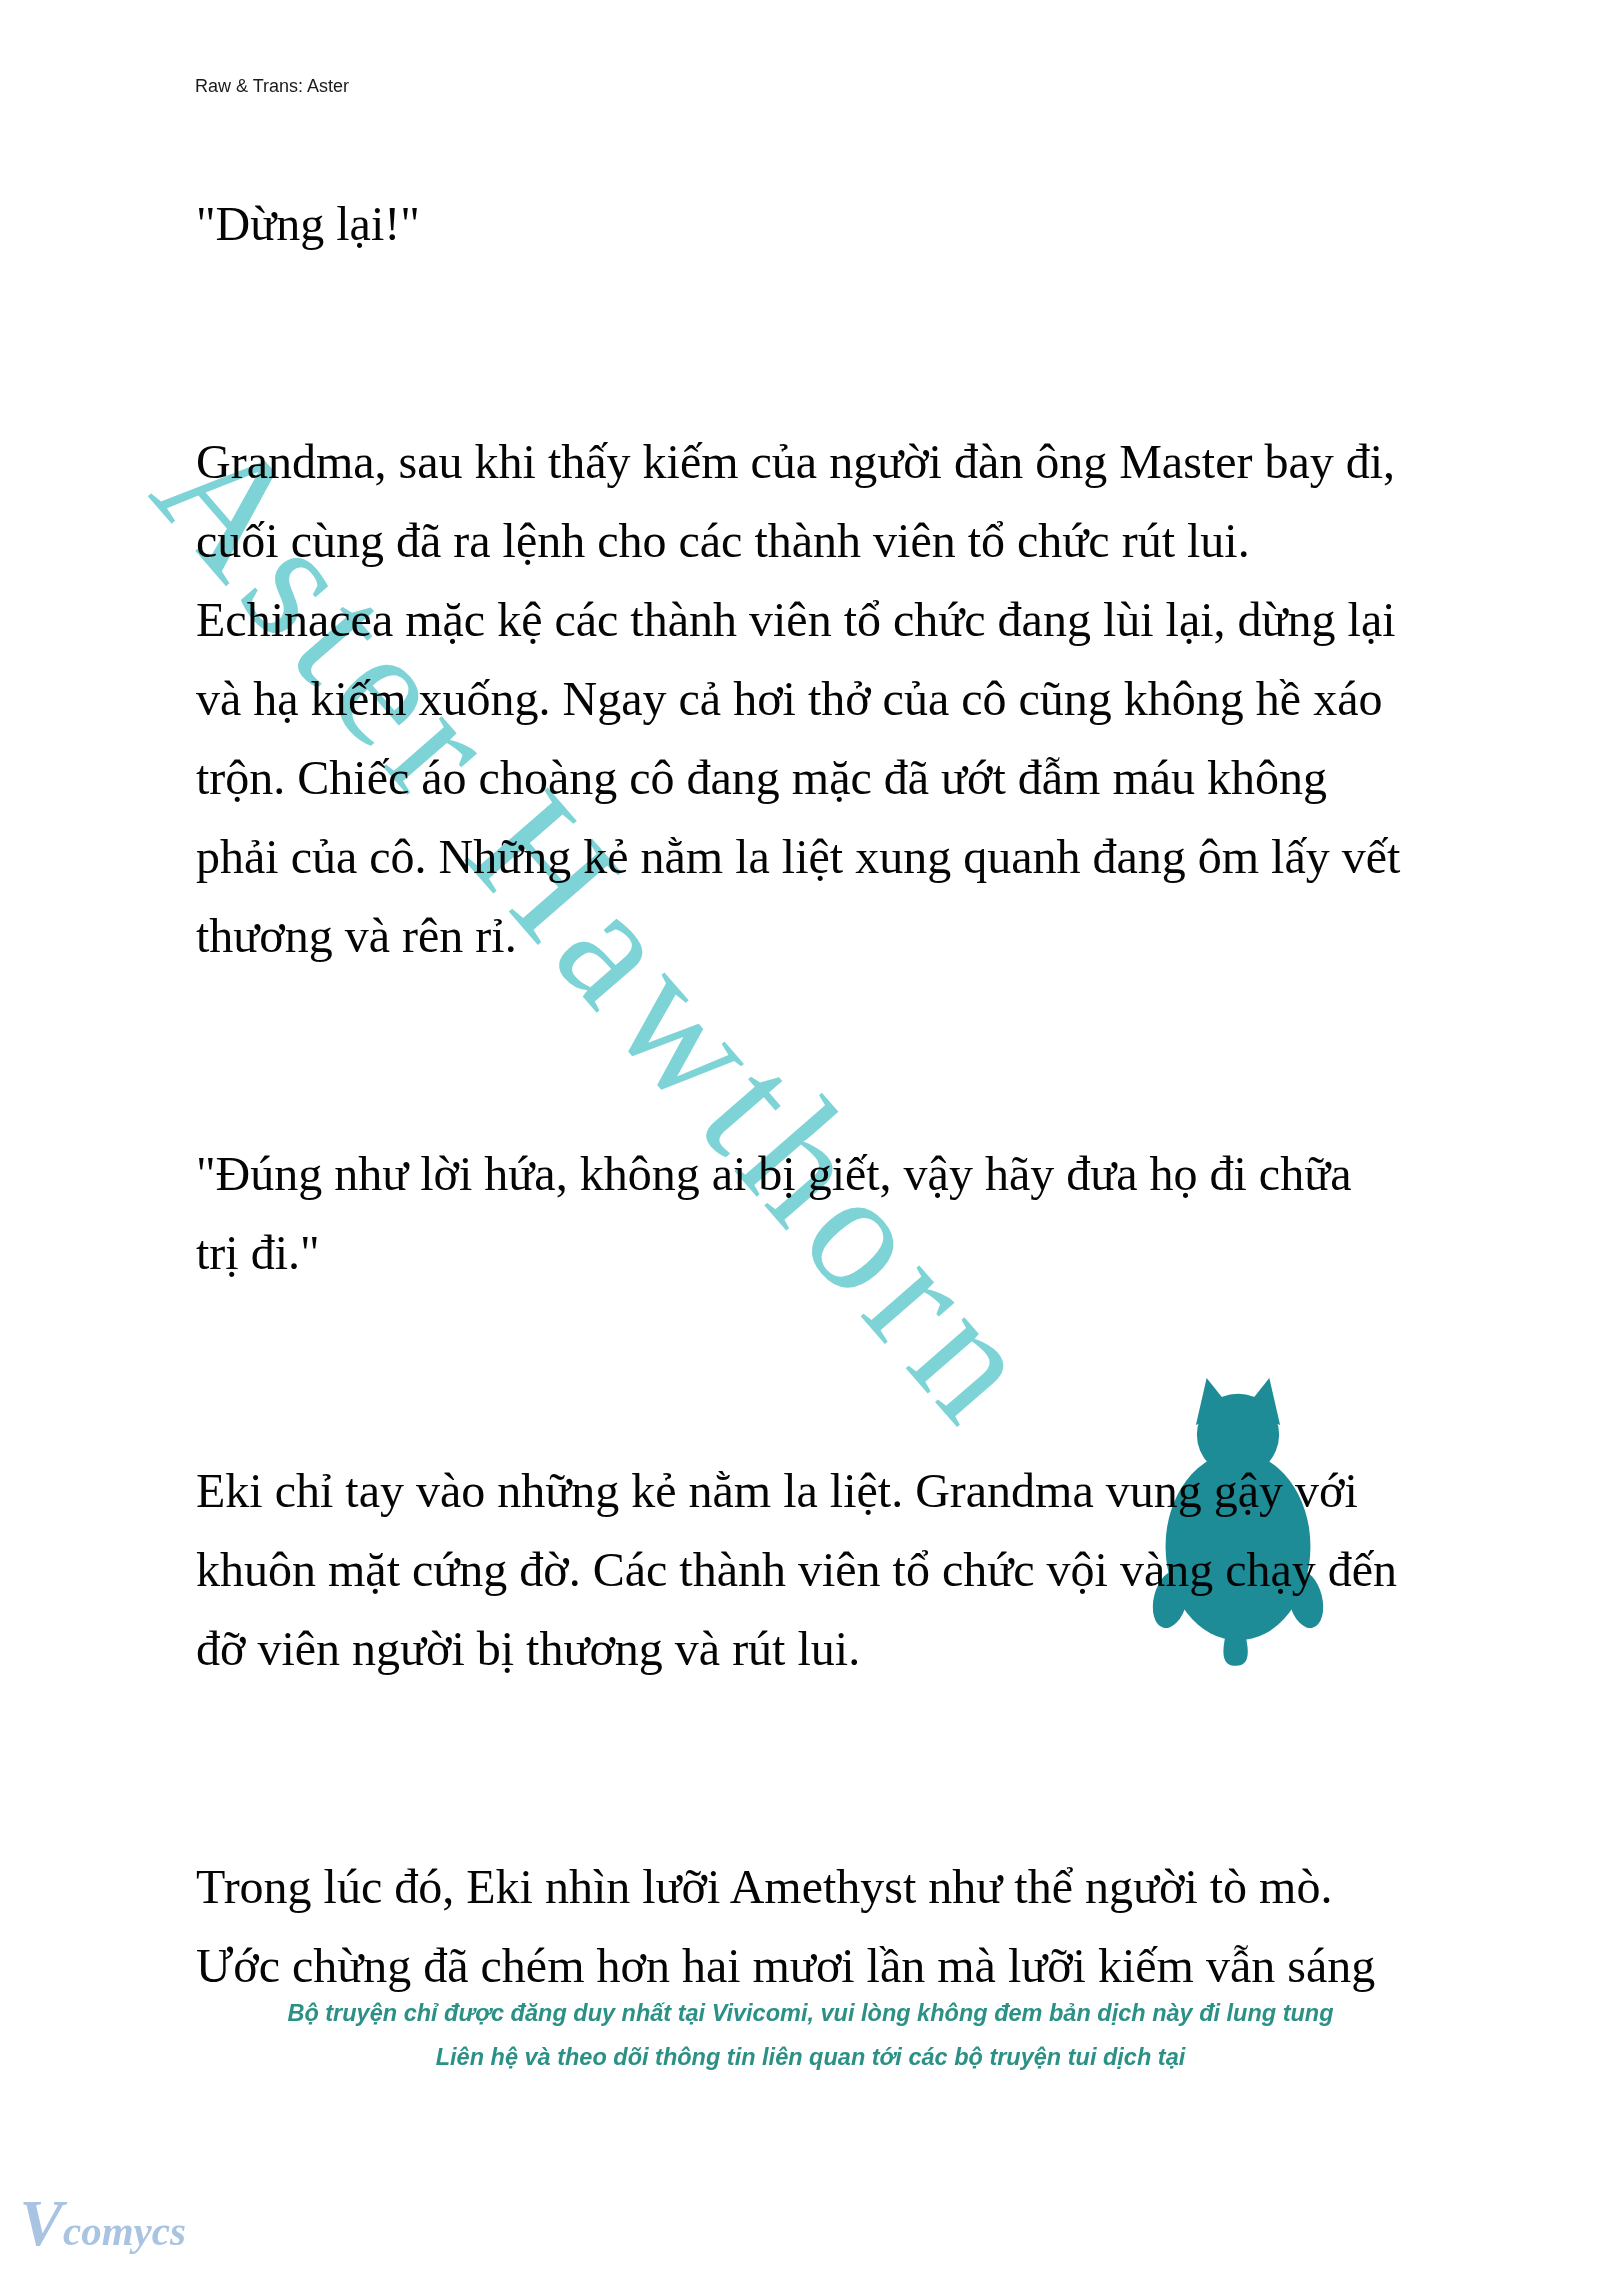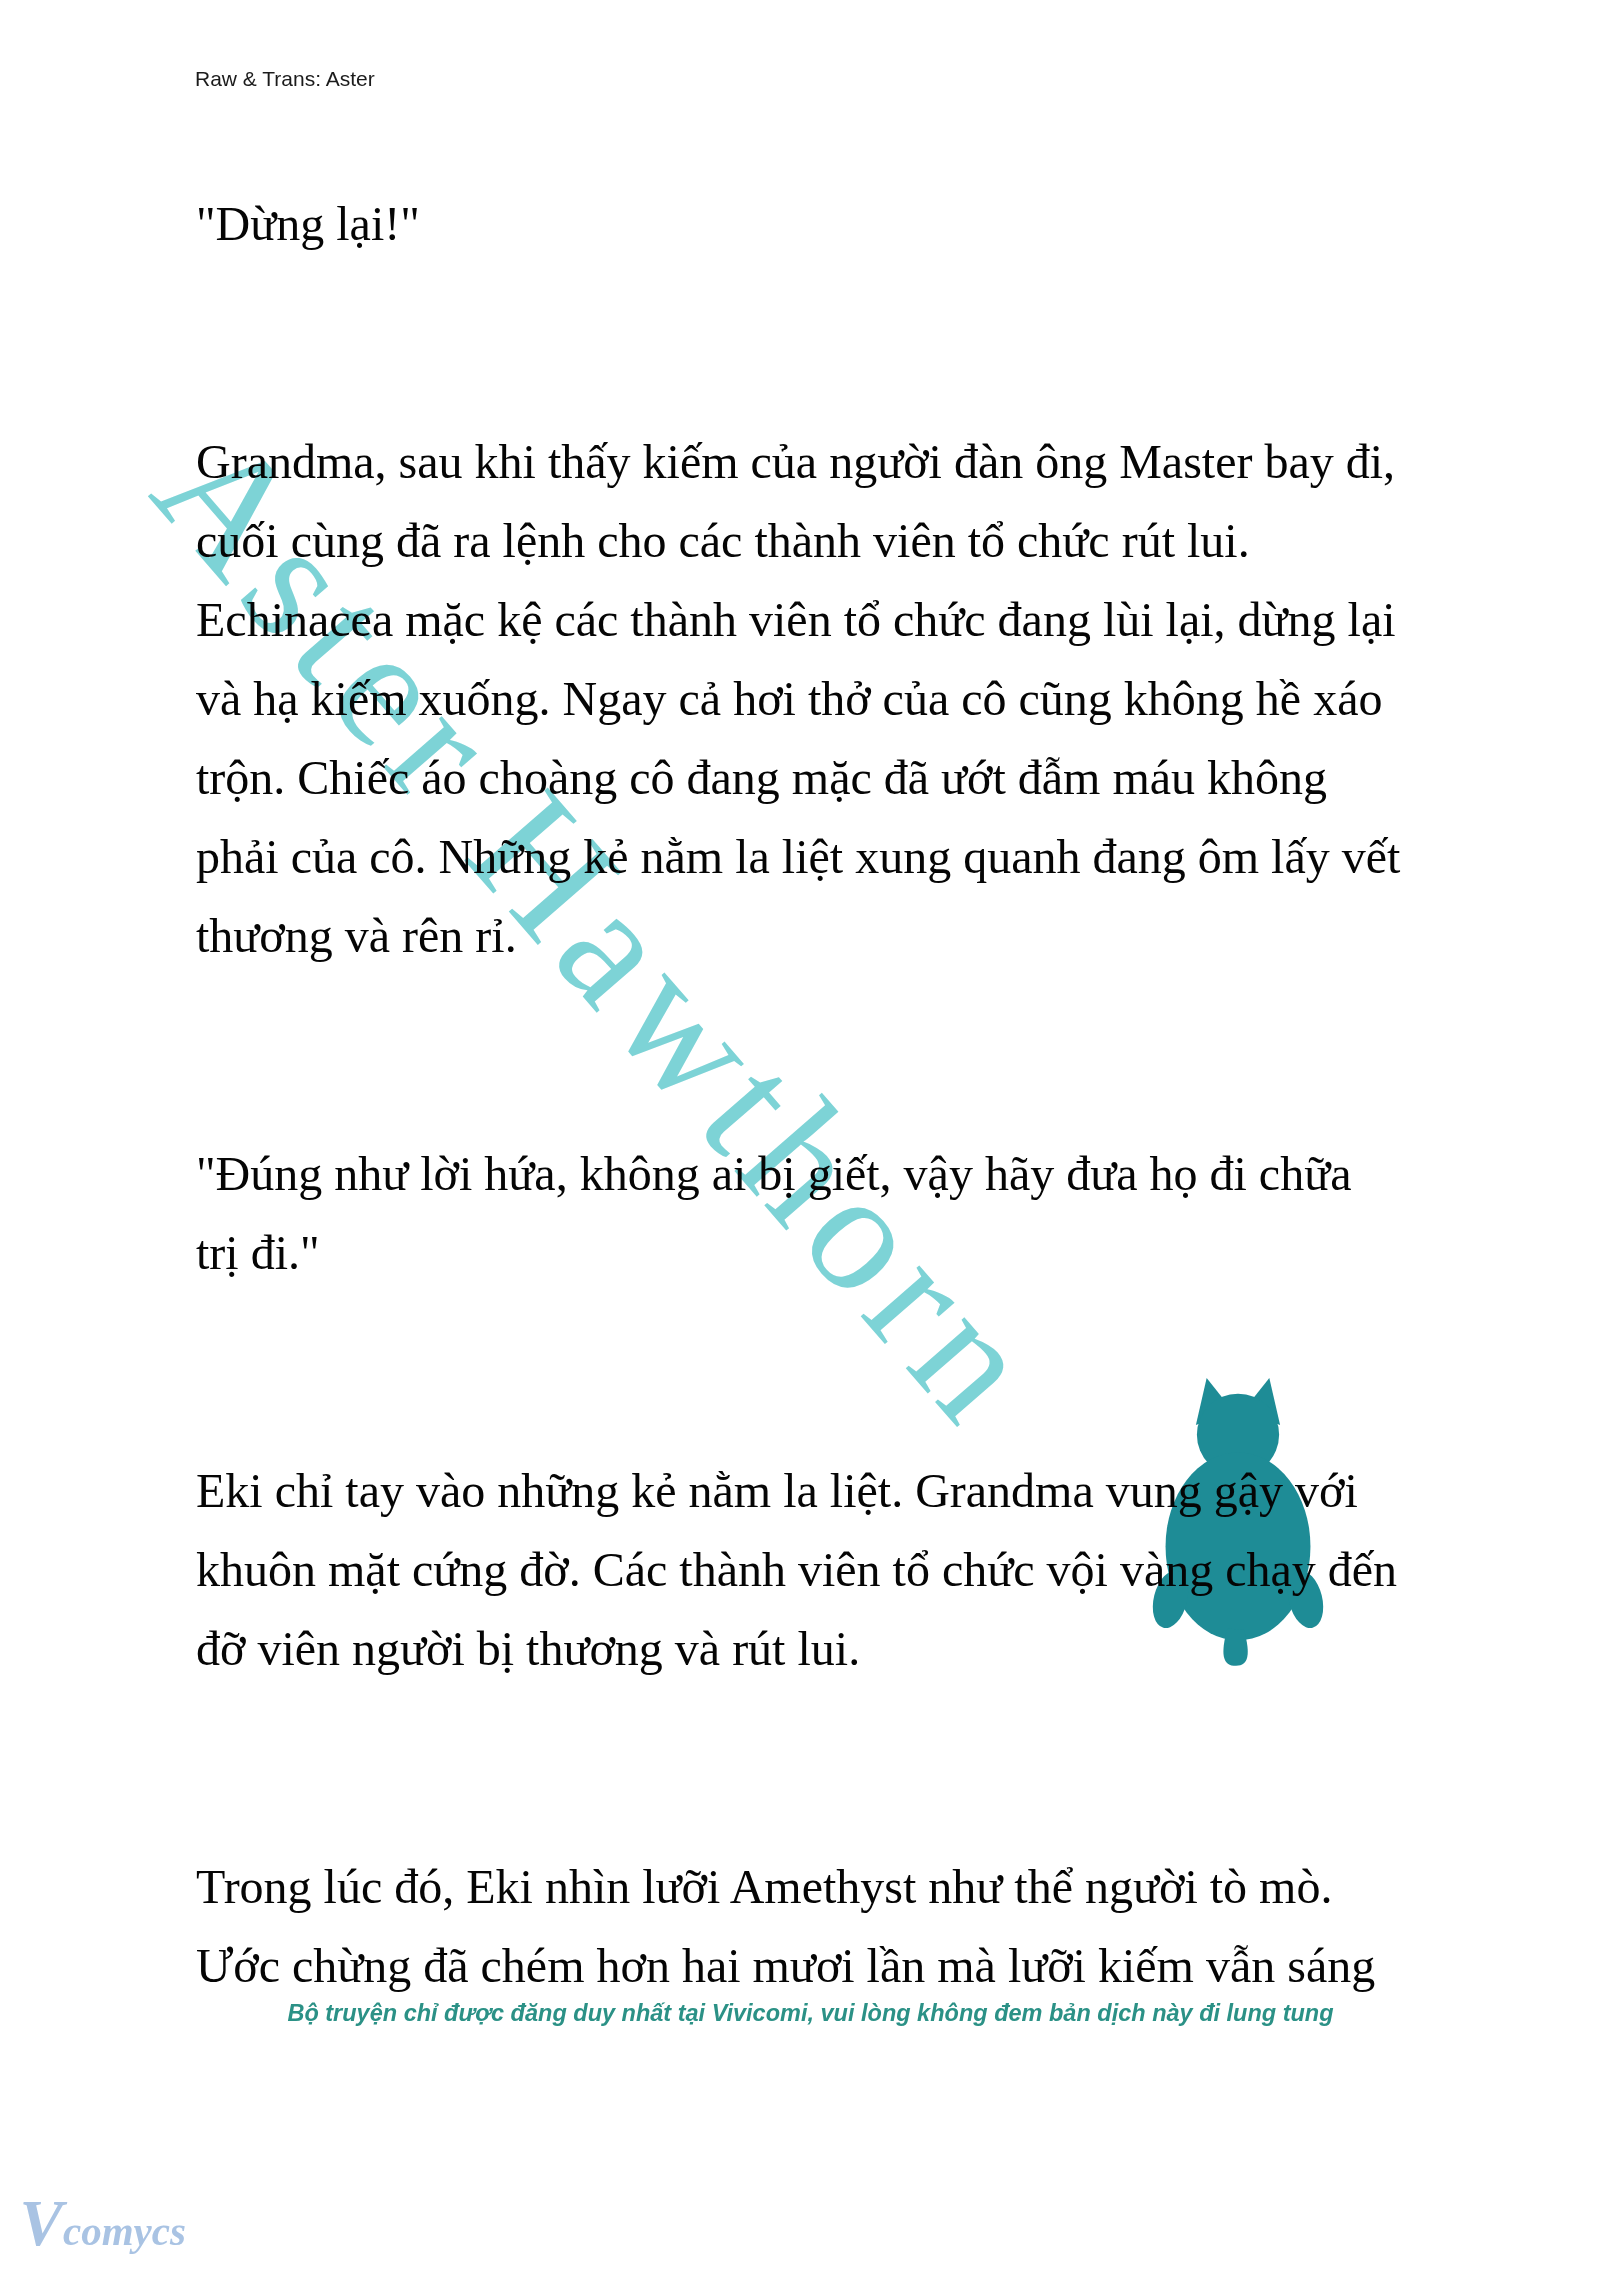--- a/index.html
+++ b/index.html
@@ -10,23 +10,23 @@
     width: 1621px;
     height: 2293px;
     background: #ffffff;
     overflow: hidden;
     font-family: "Liberation Serif", "DejaVu Serif", serif;
   }
 
   .credit {
     position: absolute;
     left: 195px;
-    top: 67px;
+    top: 76px;
     font-family: "Liberation Sans", "DejaVu Sans", sans-serif;
-    font-size: 21px;
+    font-size: 18px;
     color: #1b1b1b;
     z-index: 3;
     text-align: center;
   }
 
   .watermark {
     position: absolute;
     left: 263px;
     top: 394px;
     transform: rotate(49deg);
@@ -118,20 +118,21 @@
         <ellipse cx="95" cy="178" rx="74" ry="96"></ellipse>
         <ellipse cx="26" cy="232" rx="17" ry="30" transform="rotate(14 26 232)"></ellipse>
         <ellipse cx="164" cy="232" rx="17" ry="30" transform="rotate(-14 164 232)"></ellipse>
         <path d="M84 262 C77 288 79 300 93 300 C106 300 108 288 101 263 Z"></path>
       </g>
     </svg>
   </div>
 
   <div class="footer">
     <div class="footer-line">Bộ truyện chỉ được đăng duy nhất tại Vivicomi, vui lòng không đem bản dịch này đi lung tung</div>
+    <div class="footer-line">Liên hệ và theo dõi thông tin liên quan tới các bộ truyện tui dịch tại</div>
   </div>
 
   <div class="logo">
     <span class="logo-text">Vcomycs</span>
   </div>
 
 </div>
 
 
 </body></html>

